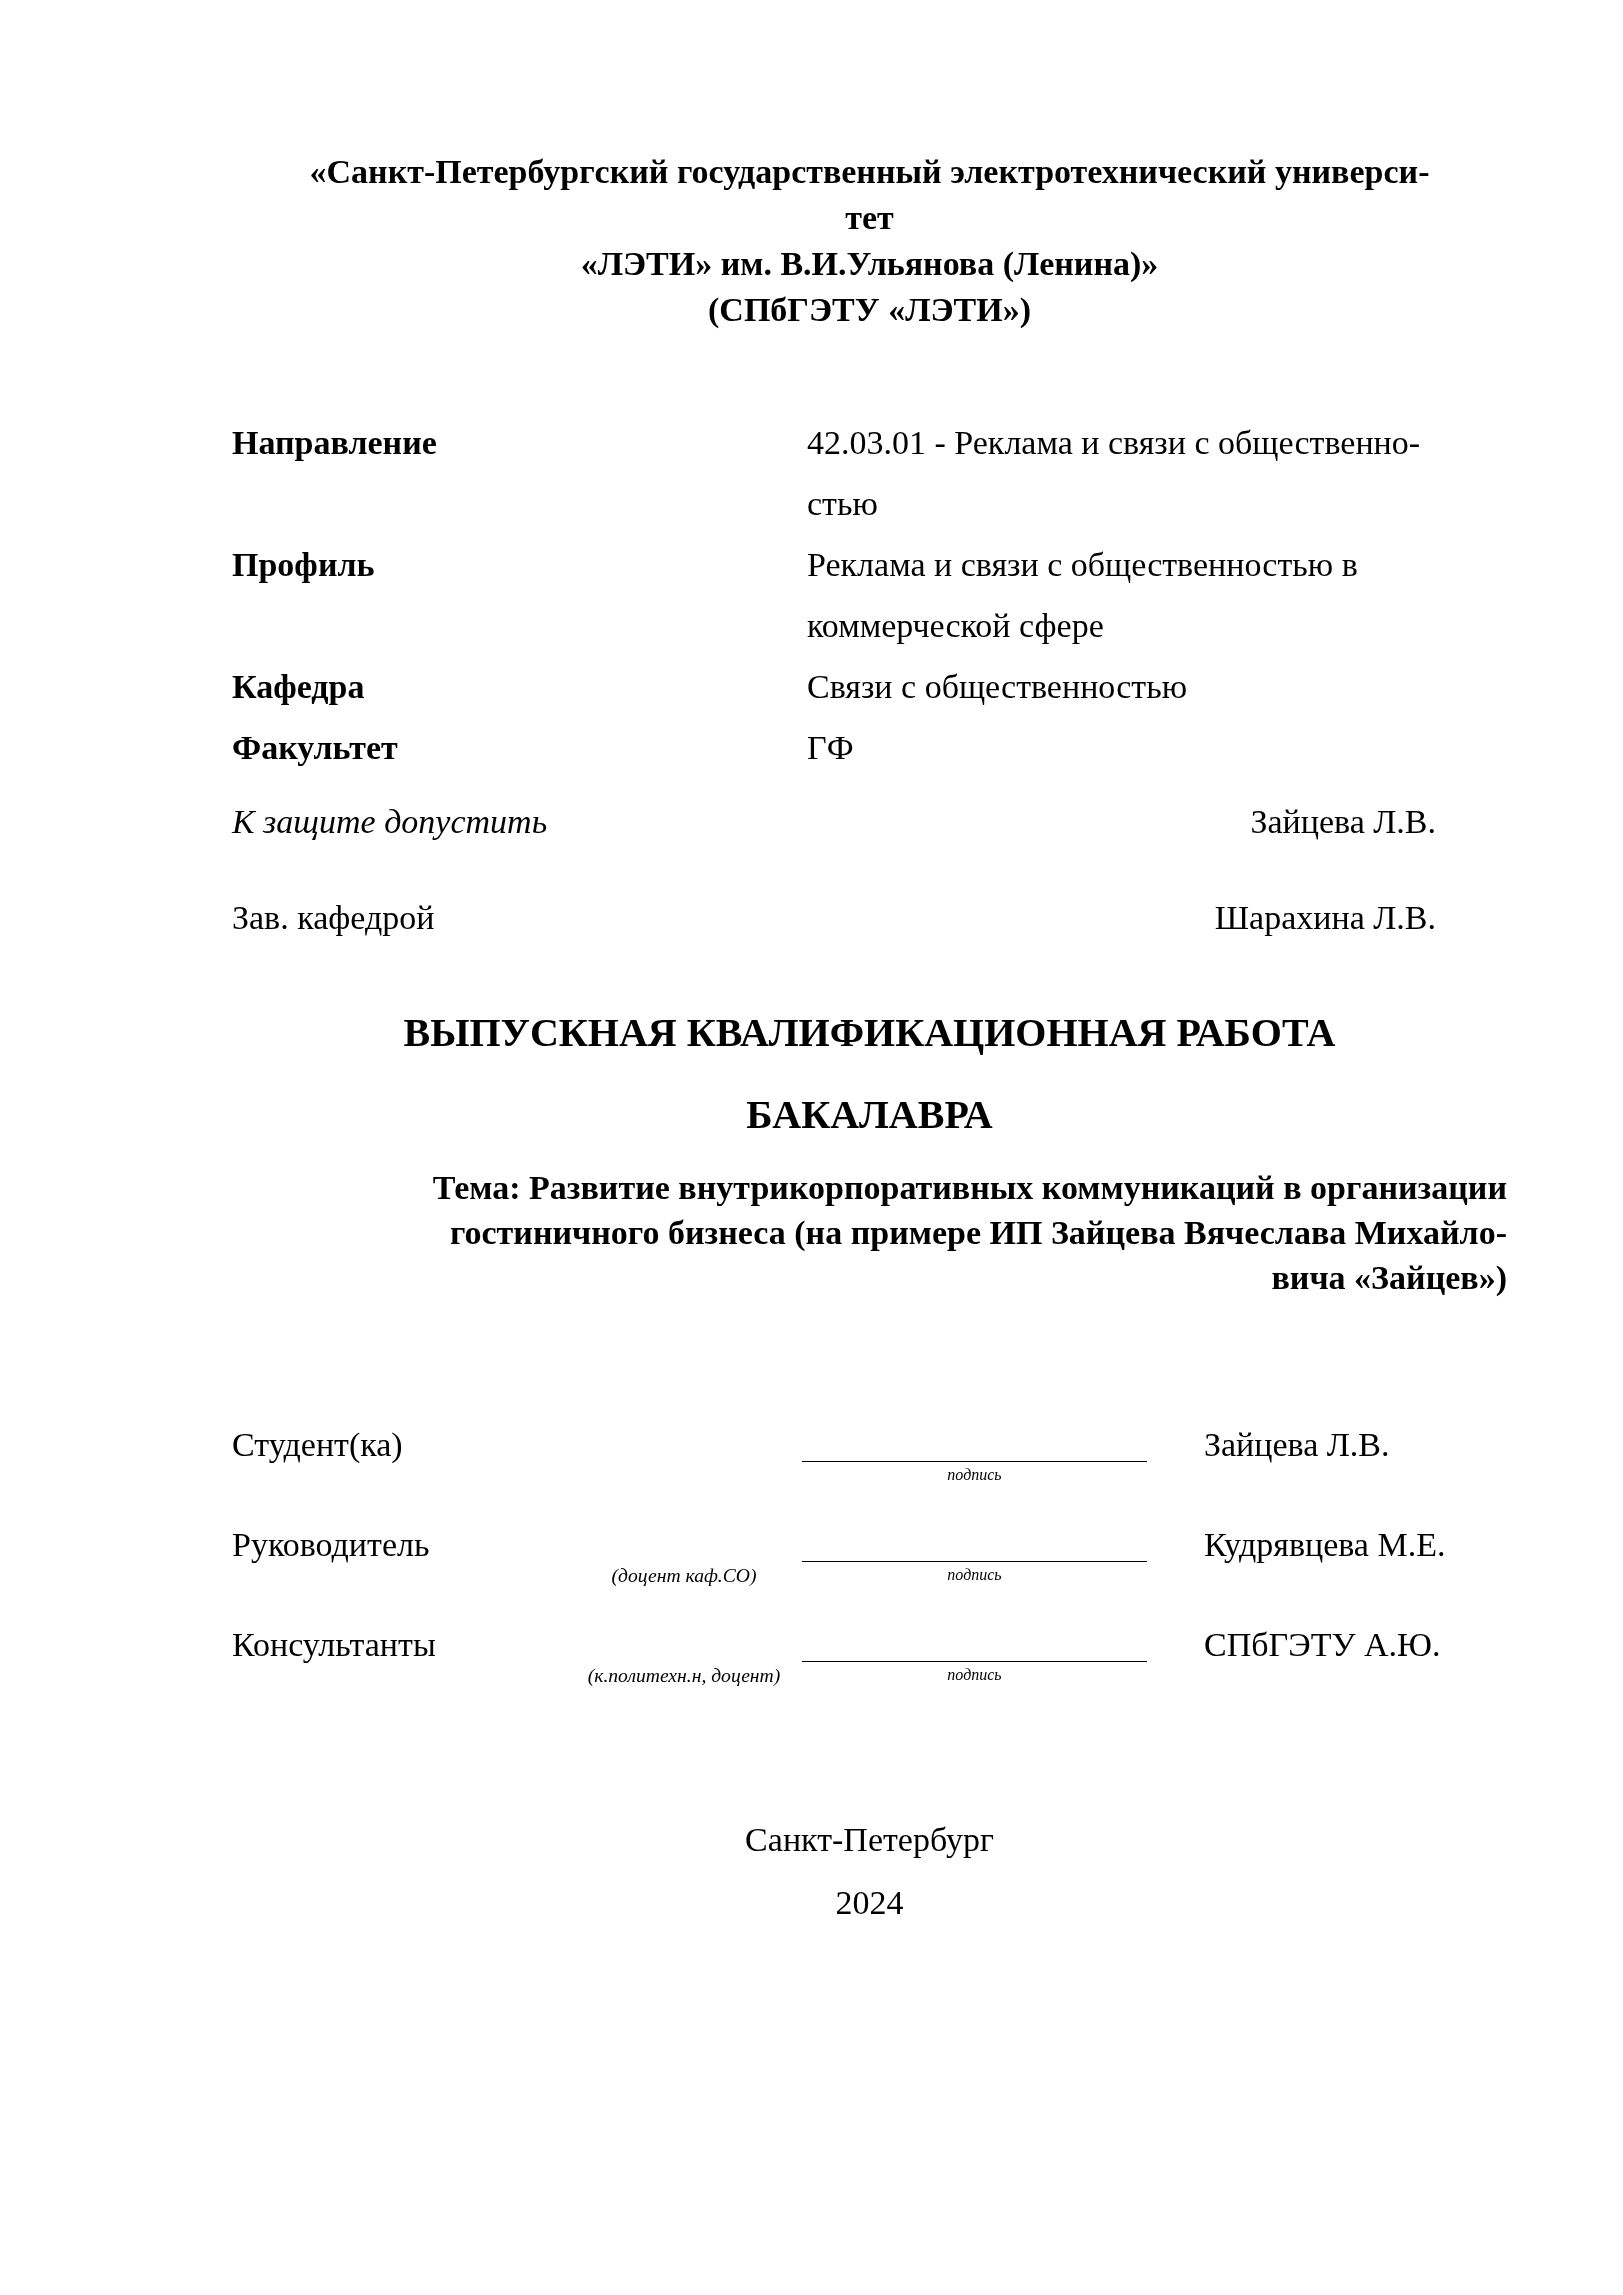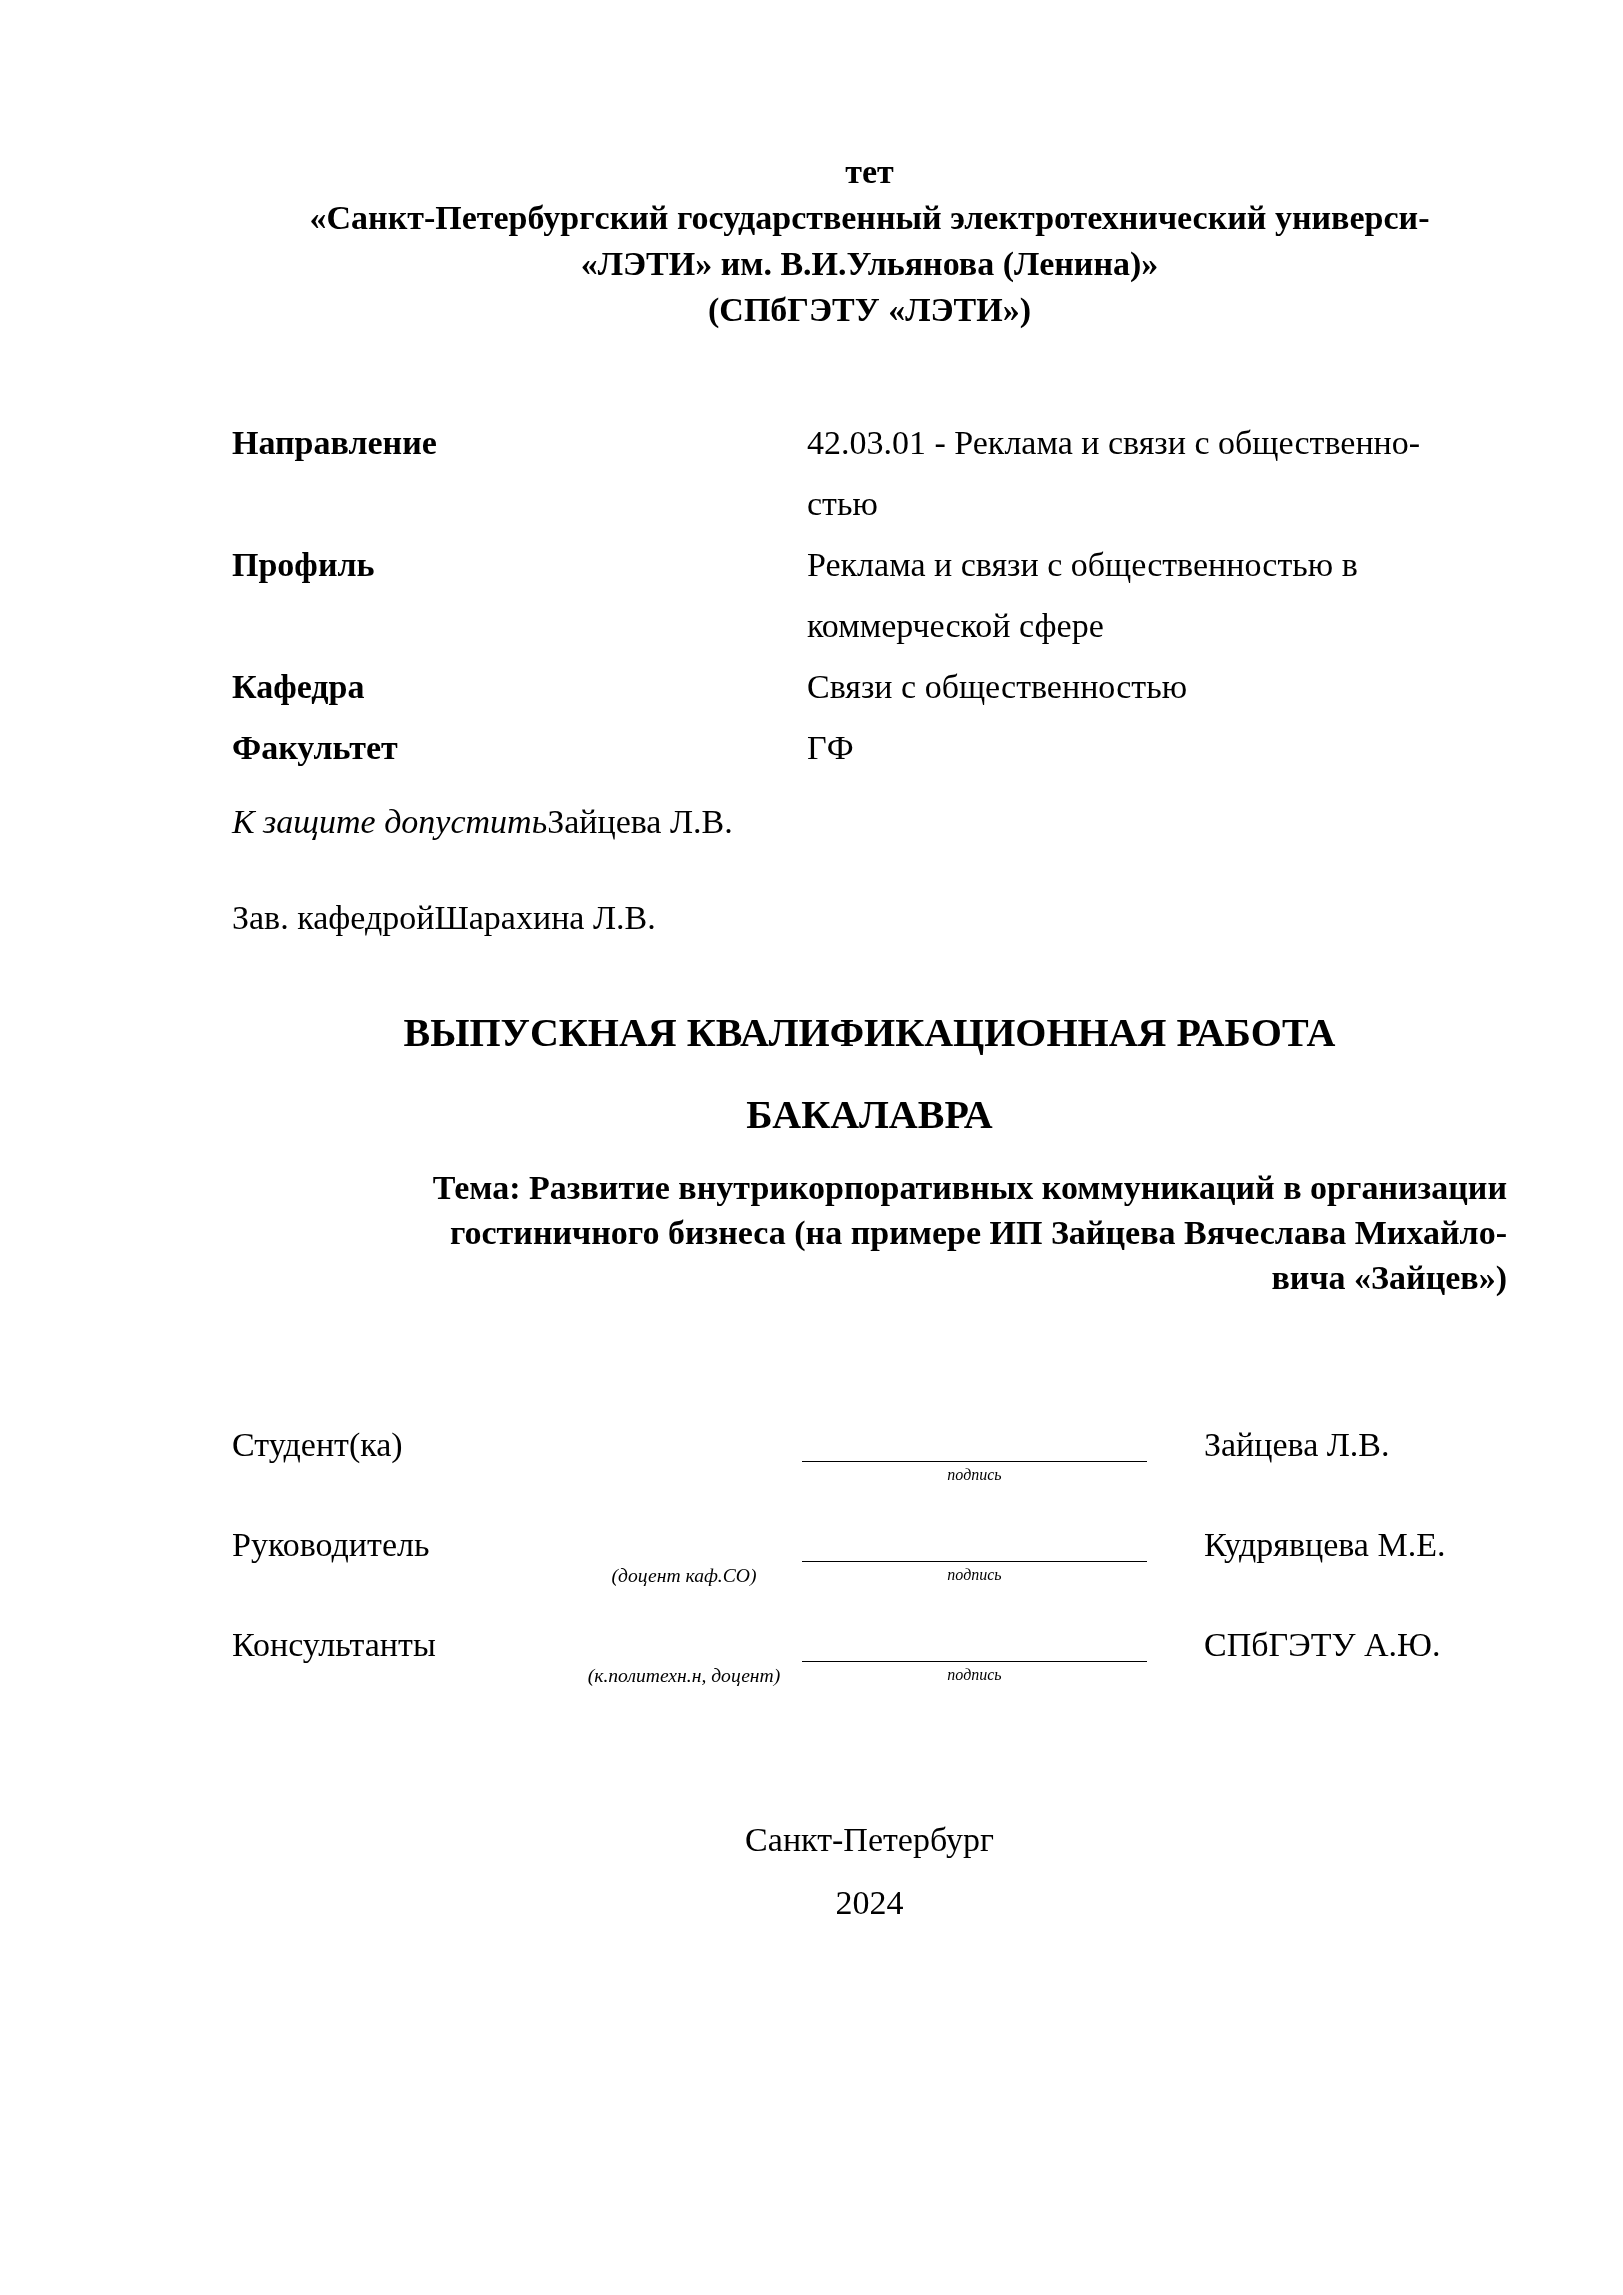--- a/index.html
+++ b/index.html
@@ -45,21 +45,21 @@
   }
   .field-value {
     white-space: pre-line;
     flex: 1 1 auto;
   }
 
   
   .approval { margin-top: 12.6px; line-height: 61px; }
   .approval-row {
     display: flex;
-    justify-content: flex-start;
+    justify-content: space-between;
     padding-right: 71px;
   }
   .approval-row.first { margin-bottom: 35px; }
   .italic { font-style: italic; }
 
   
   .main-title {
     margin-top: 44px;
     text-align: center;
     font-weight: bold;
@@ -122,22 +122,22 @@
     line-height: 63px;
   }
 </style>
 </head>
 <body>
 
 <div class="page">
   <div class="content">
 
     <div class="uni-header">
+      <div>«Санкт-Петербургский государственный электротехнический универси-</div>
       <div>тет</div>
-      <div>«Санкт-Петербургский государственный электротехнический универси-</div>
       <div>«ЛЭТИ» им. В.И.Ульянова (Ленина)»</div>
       <div>(СПбГЭТУ «ЛЭТИ»)</div>
     </div>
 
     <div class="fields">
       <div class="field-row">
         <div class="field-label">Направление</div>
         <div class="field-value">42.03.01 - Реклама и связи с общественно-
 стью</div>
       </div>

